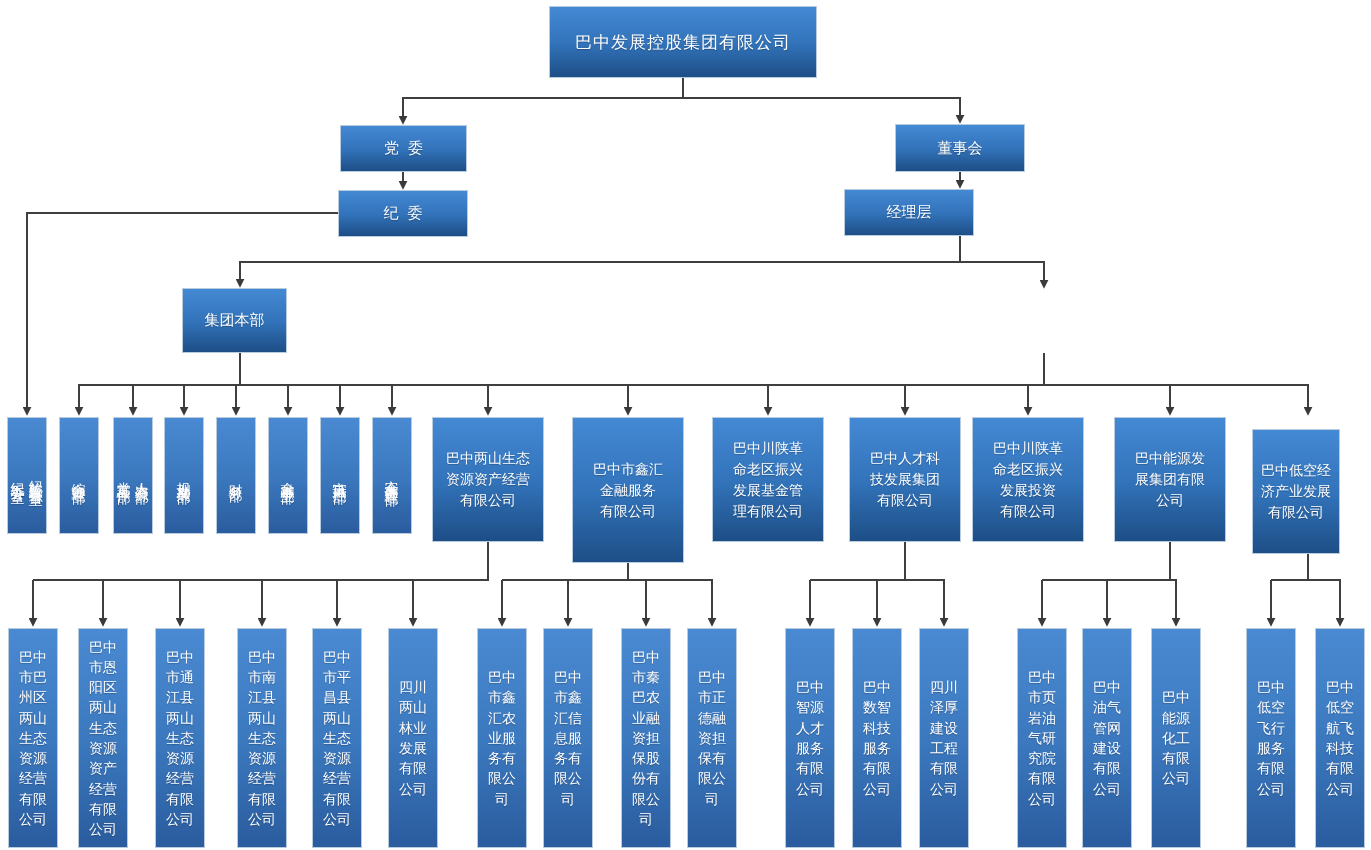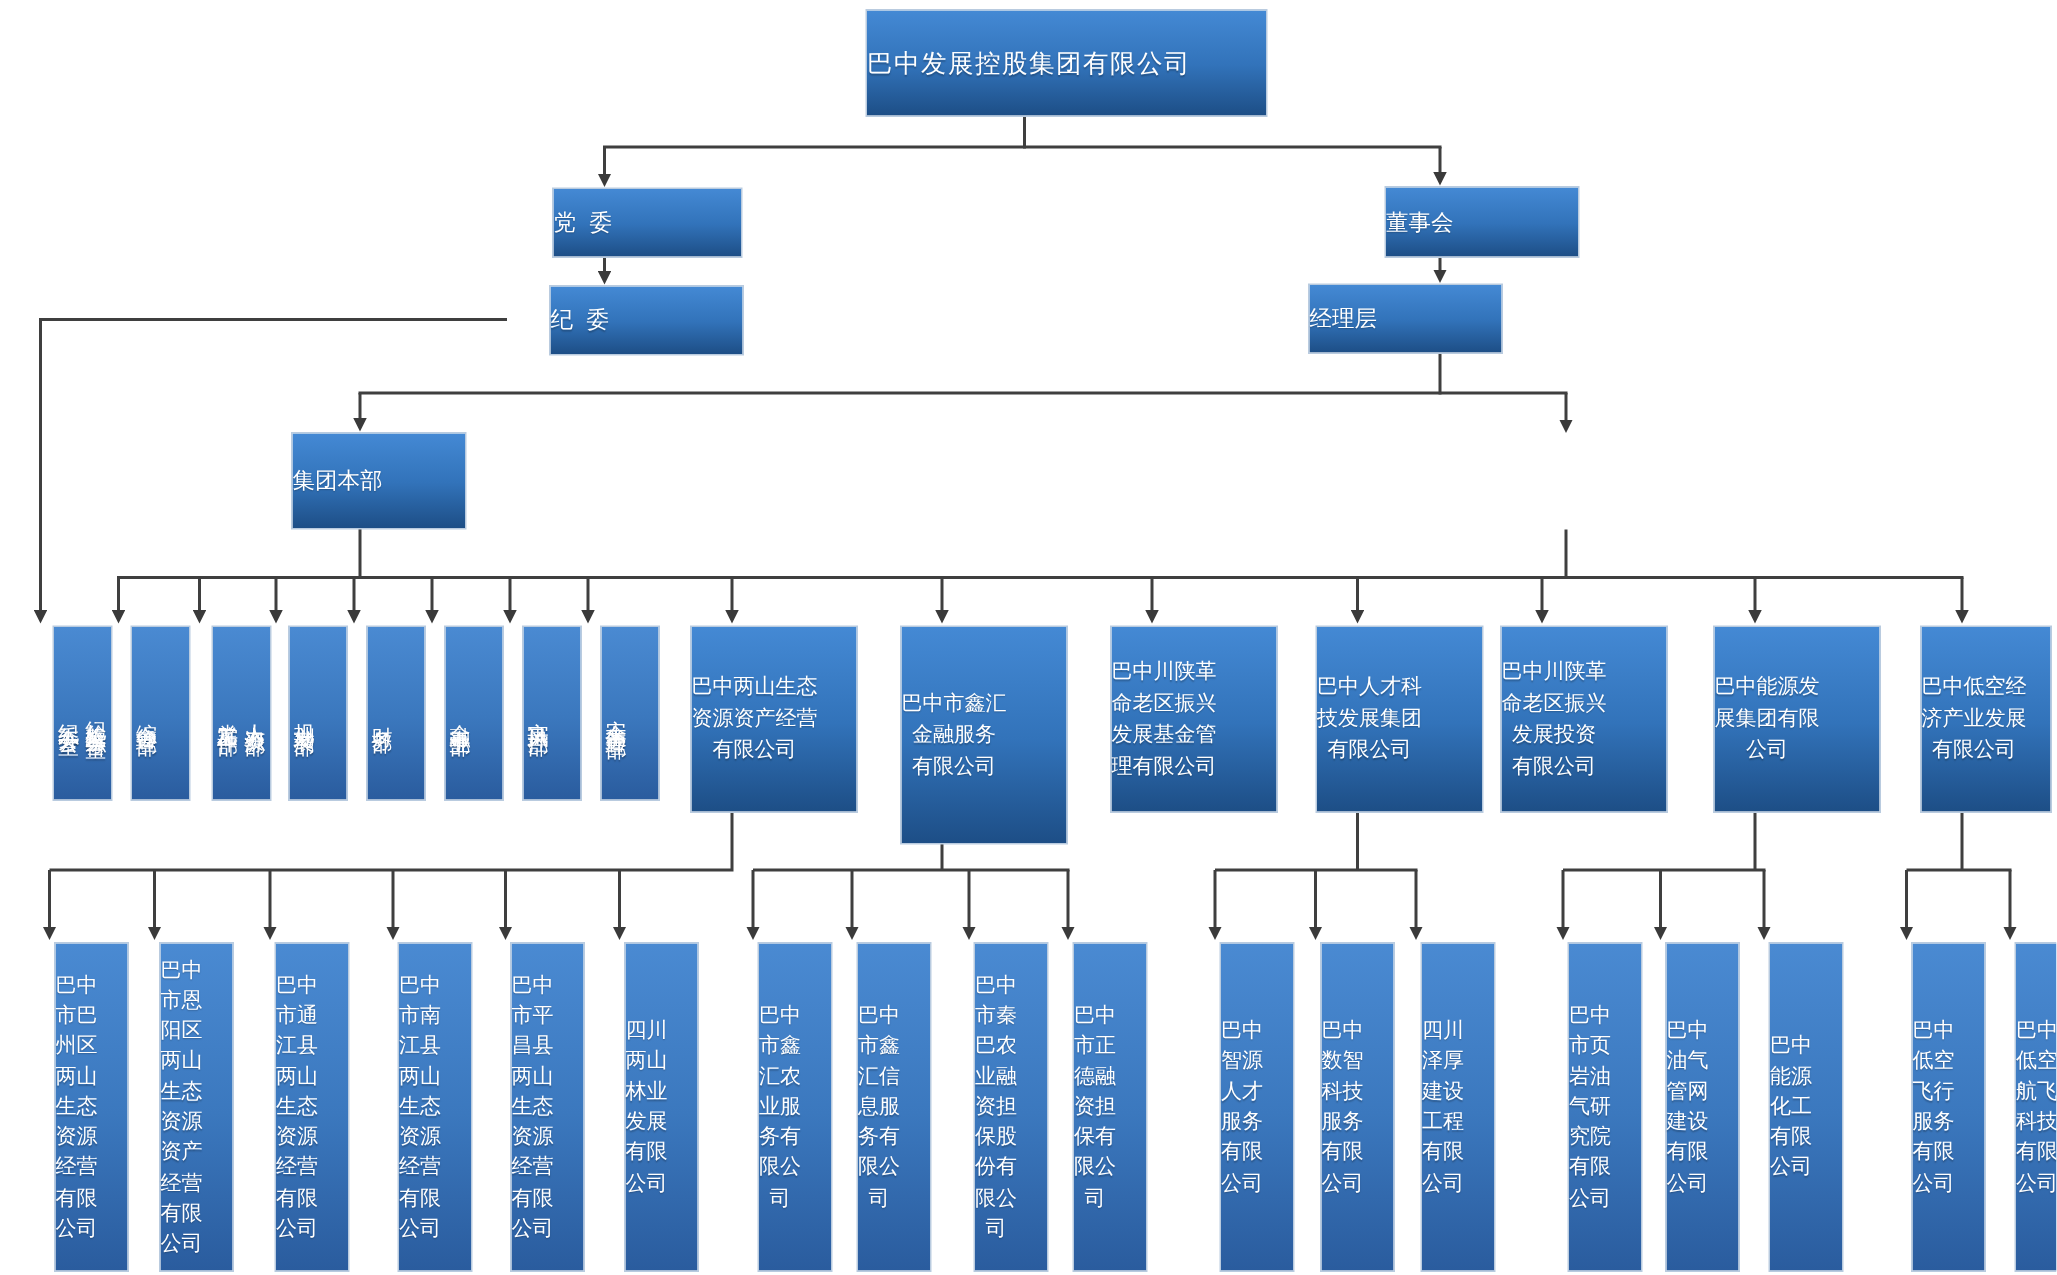--- a/index.html
+++ b/index.html
@@ -7,26 +7,25 @@
     position:relative; width:1371px; height:850px;
     background:var(--background,#ffffff);
     font-family:"DejaVu Sans","Liberation Sans",sans-serif;
     overflow:hidden;
   }
   svg.wires { position:absolute; left:0; top:0; width:1371px; height:850px; }
   .w { stroke:var(--connector,#3f3f3f); stroke-width:2; fill:none; }
   .a { marker-end:url(#arrowhead); }
   .node {
     position:absolute; box-sizing:border-box;
-    display:flex; align-items:center; 
+    display:flex; align-items:center; justify-content:center;
     color:var(--text,#ffffff); text-align:center;
     background:linear-gradient(180deg,var(--node-top,#4489d4) 0%,var(--node-mid,#3273ba) 52%,var(--node-bottom,#1d4e86) 100%);
     border:1px solid #b9cbdf;
     text-shadow:0 1px 1px rgba(0,0,0,.25);
-    margin-left:28px;
   }
   .node span { white-space:pre; }
   .tall {
     background:linear-gradient(180deg,var(--tall-top,#4a8ad2) 0%,var(--tall-mid,#3b78be) 52%,var(--tall-bottom,#2a5c9e) 100%);
   }
   .root { font-size:17px; letter-spacing:1px; }
   .l2   { font-size:15px;font-family:Liberation Mono, monospace; }
   .comp { font-size:14px; line-height:1.5; }
   .sub  { font-size:14px; line-height:1.45; }
   .vert { font-size:14px; }
@@ -127,21 +126,21 @@
     </div>
   <div class="node l2" style="left:895px;top:124px;width:130px;height:48px">
       <span>董事会</span>
     </div>
   <div class="node l2" style="left:338px;top:190px;width:130px;height:47px">
       <span>纪 委</span>
     </div>
   <div class="node l2" style="left:844px;top:189px;width:130px;height:47px">
       <span>经理层</span>
     </div>
-  <div class="node l2" style="left:166px;top:288px;width:117px;height:65px">
+  <div class="node l2" style="left:182px;top:288px;width:105px;height:65px">
       <span>集团本部</span>
     </div>
 
   <div class="node tall vert" style="left:7px;top:417px;width:40px;height:117px">
       <span>纪检监察综合室
 纪委办公室</span>
     </div>
   <div class="node tall vert" style="left:59px;top:417px;width:40px;height:117px">
       <span>综合管理部</span>
     </div>
@@ -190,21 +189,21 @@
       <span>巴中川陕革
 命老区振兴
 发展投资
 有限公司</span>
     </div>
   <div class="node comp" style="left:1114px;top:417px;width:112px;height:125px">
       <span>巴中能源发
 展集团有限
 公司</span>
     </div>
-  <div class="node comp" style="left:1252px;top:417px;width:88px;height:125px">
+  <div class="node comp" style="left:1252px;top:429px;width:88px;height:125px">
       <span>巴中低空经
 济产业发展
 有限公司</span>
     </div>
 
   <div class="node tall sub" style="left:8px;top:628px;width:50px;height:220px">
       <span>巴中
 市巴
 州区
 两山

